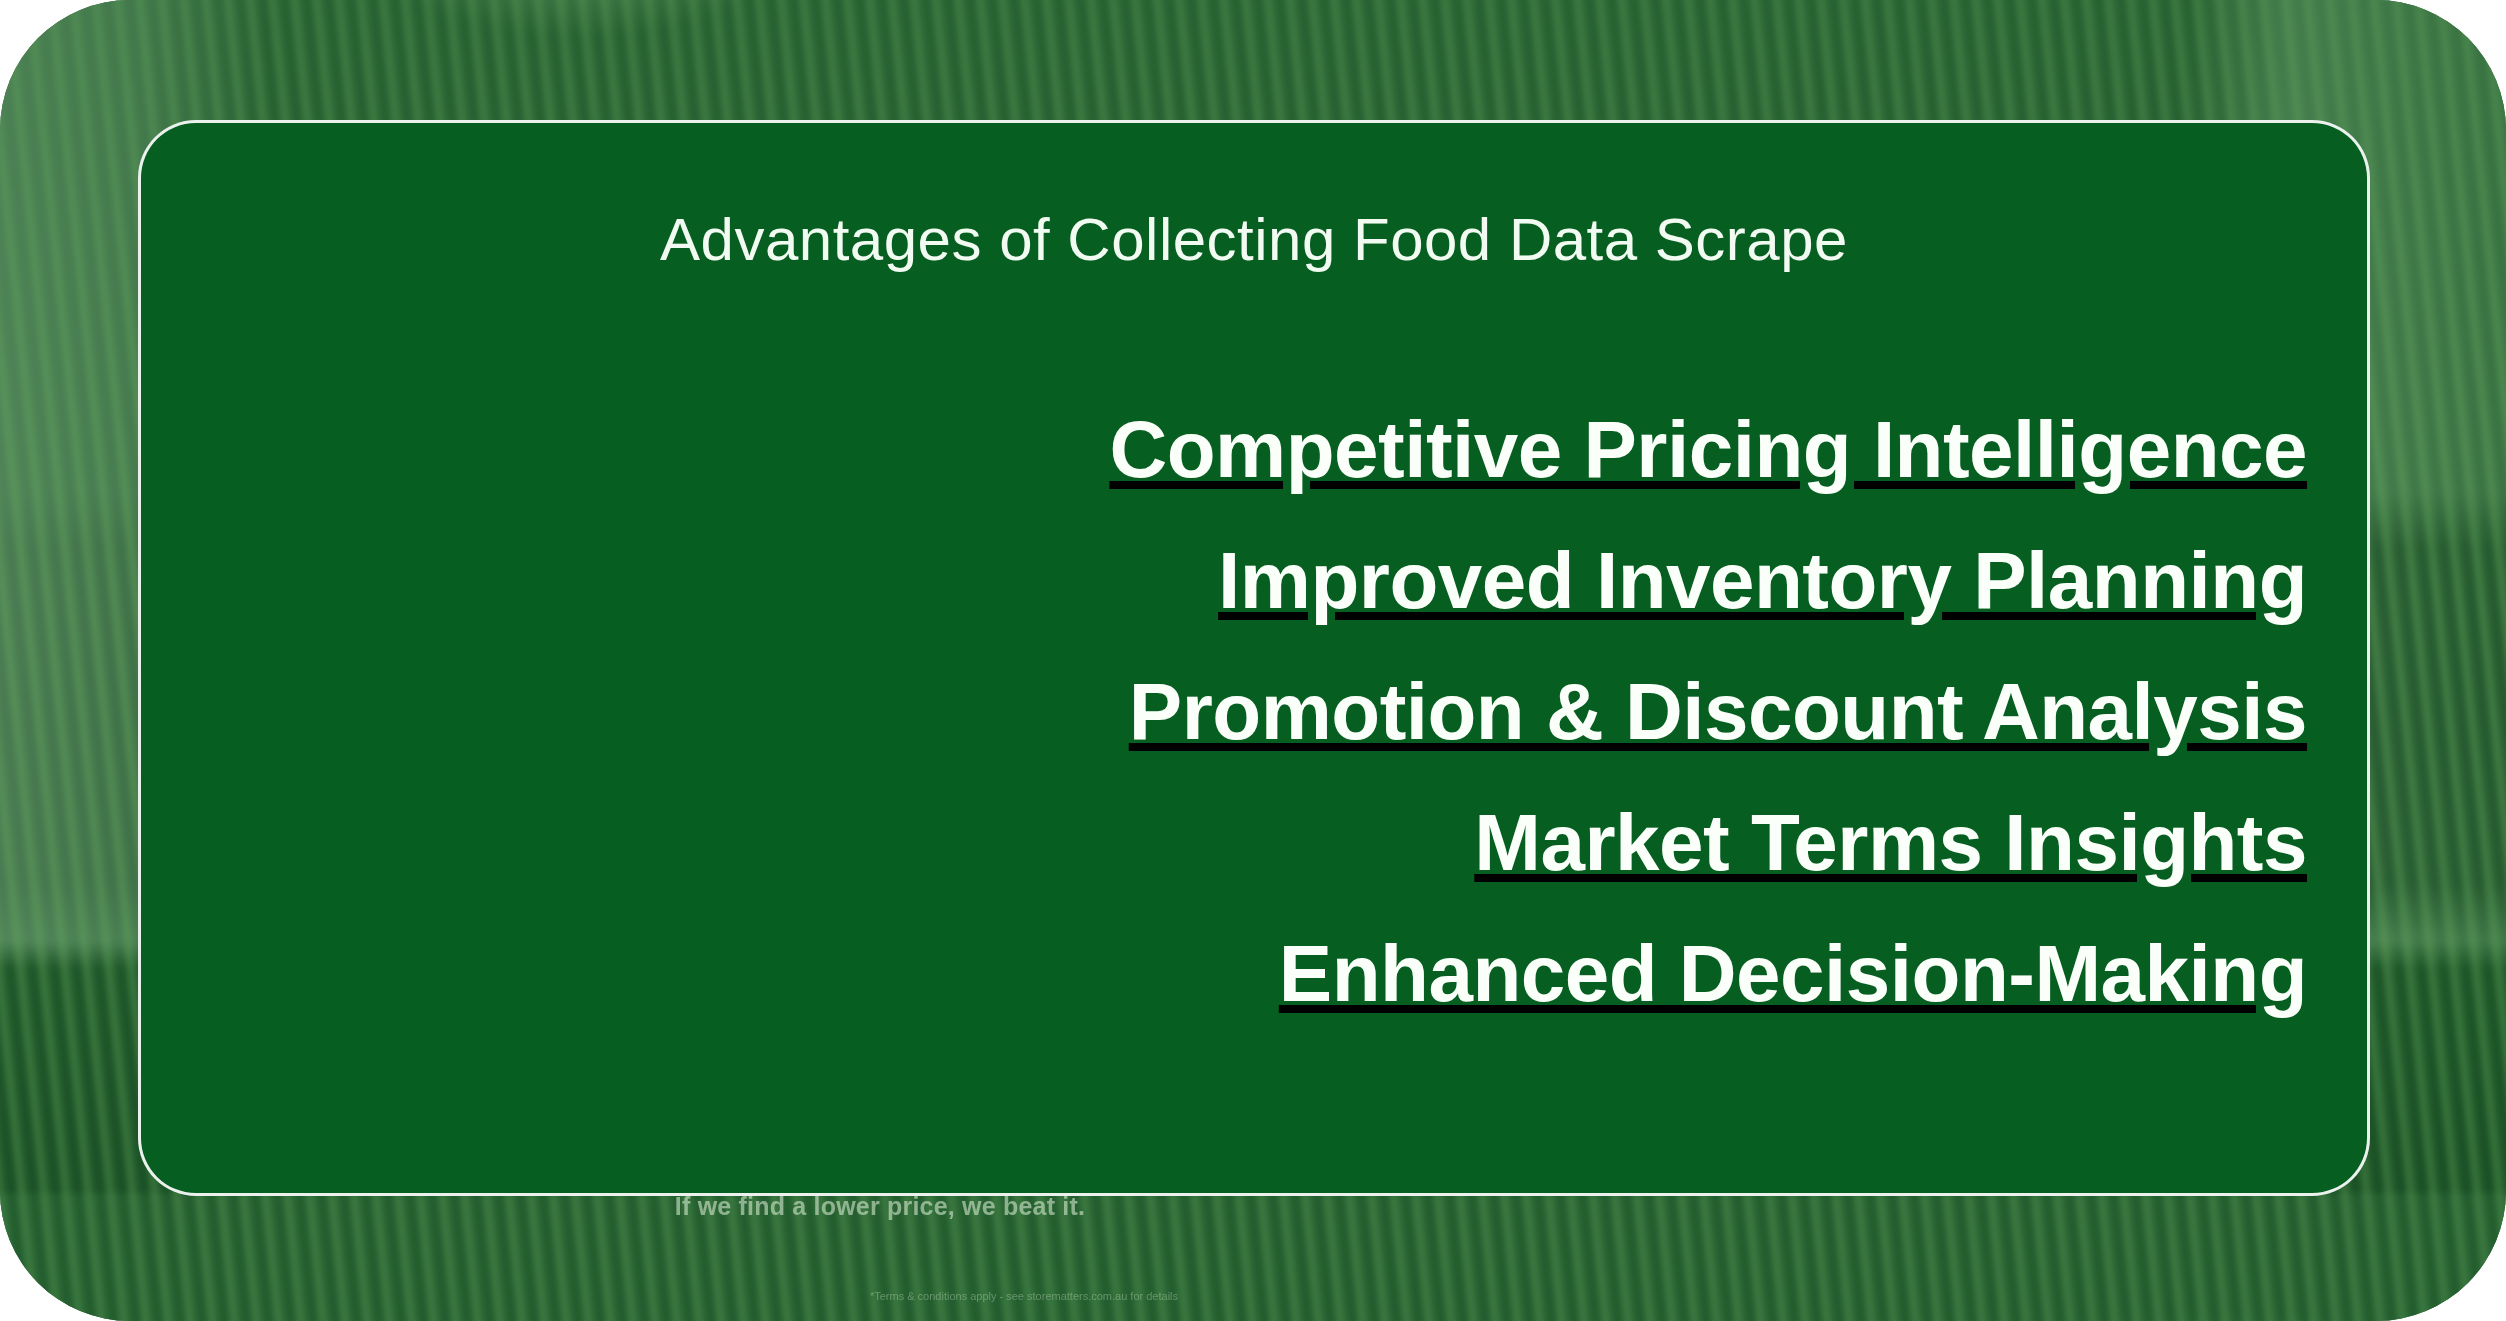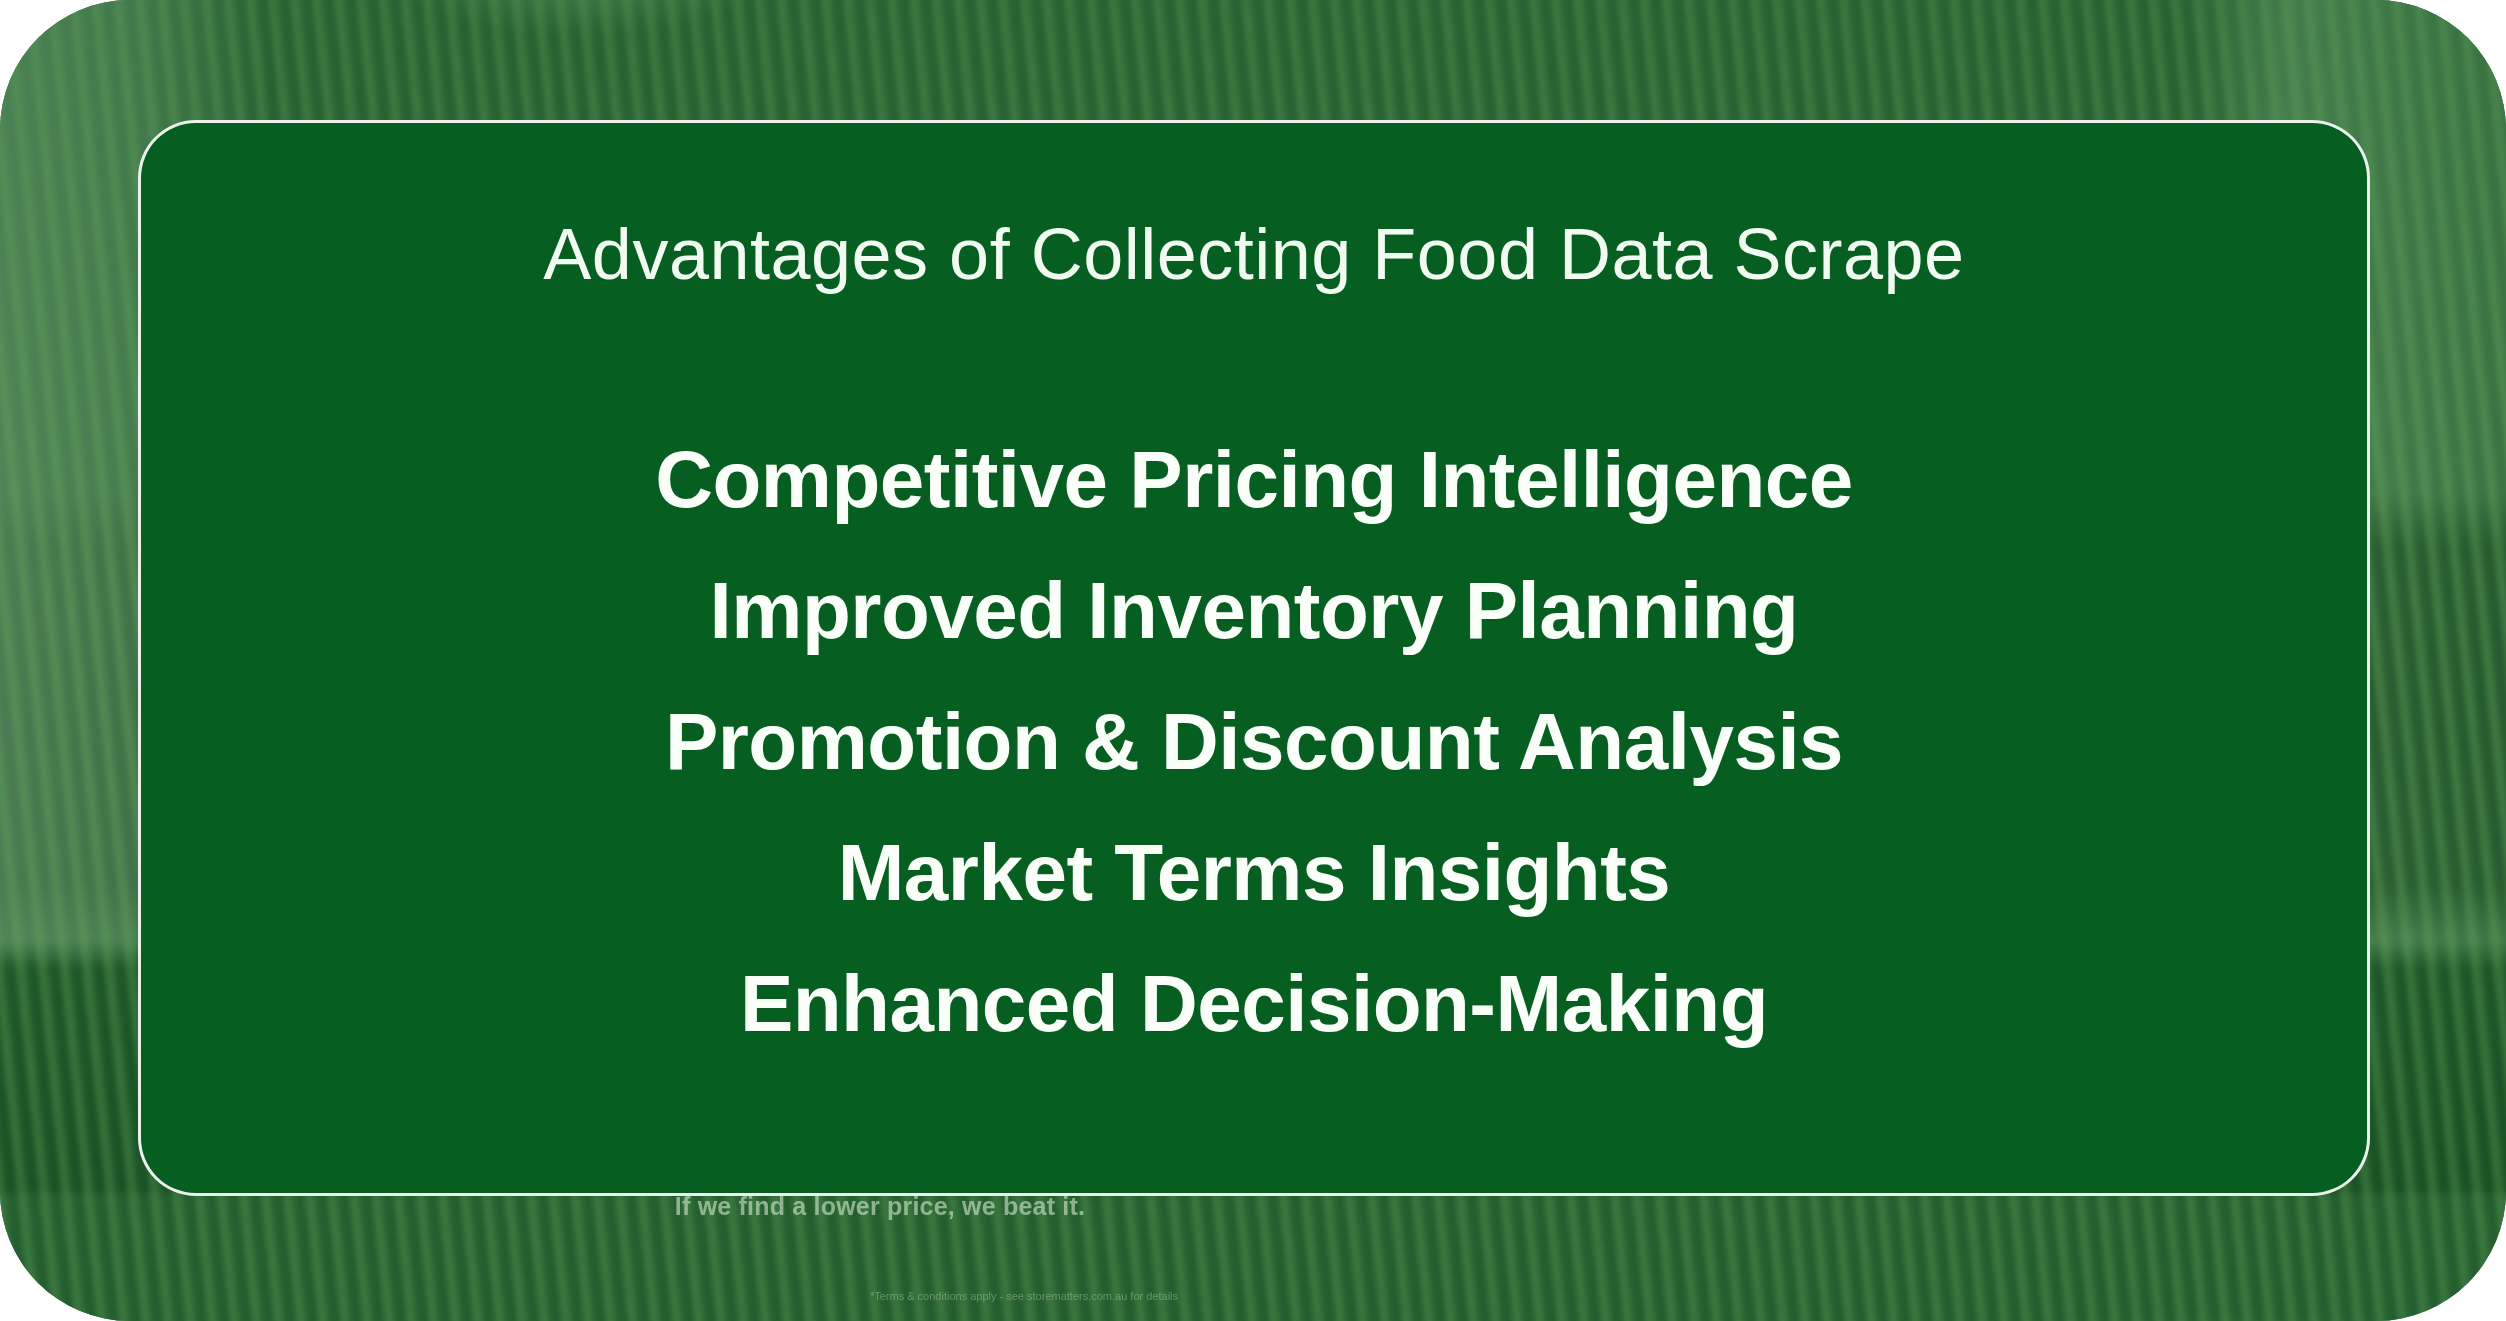--- a/index.html
+++ b/index.html
@@ -96,37 +96,38 @@
     border: 3px solid rgba(255,255,255,0.92);
     border-radius: 58px;
     padding: 42px 60px 30px 60px;
     display: flex;
     flex-direction: column;
     align-items: center;
   }
 
   .card-title {
     color: #f2fbf1;
-    font-size: 72px;
+    font-size: 60px;
     font-weight: 400;
     letter-spacing: 0.5px;
     line-height: 1.15;
     text-align: center;
     white-space: nowrap;
   }
 
   .benefits {
     list-style: none;
     margin: 0;
     padding: 0;
     width: 100%;
     margin-top: 96px;
     display: flex;
     flex-direction: column;
-    align-items: center;
+    align-items: flex-end;
+    text-decoration: underline;
   }
   .benefit-item {
     color: #fbfffa;
     font-size: 80px;
     font-weight: bold;
     letter-spacing: -0.5px;
     line-height: 1.0;
     text-align: center;
     white-space: nowrap;
     margin-bottom: 51px;

